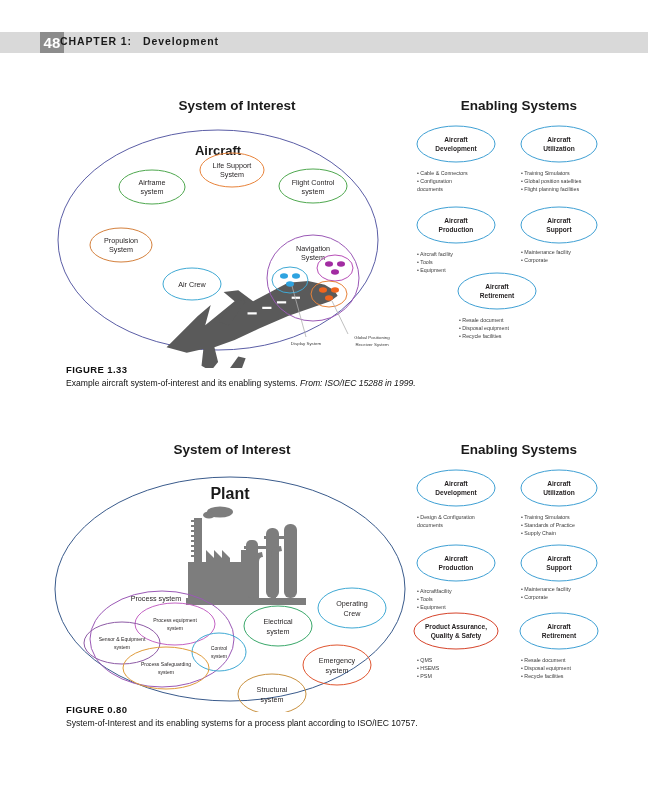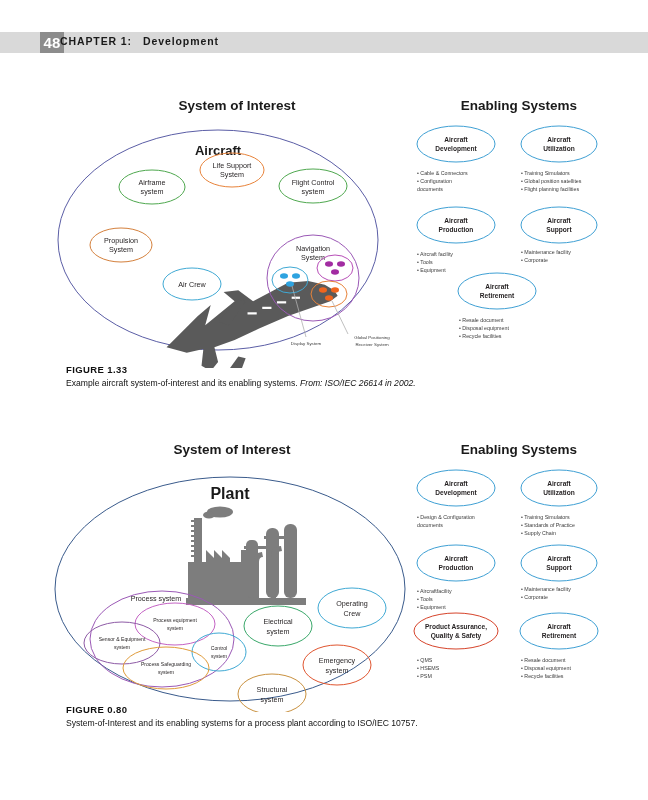--- a/index.html
+++ b/index.html
@@ -197,21 +197,21 @@
         <text class="t es-lbl" x="497" y="201" text-anchor="middle">Aircraft</text>
         <text class="t es-lbl" x="497" y="210" text-anchor="middle">Retirement</text>
       </g>
       <text class="t bullet" x="459" y="234">• <tspan>Resale document</tspan></text>
       <text class="t bullet" x="459" y="242">• <tspan>Disposal equipment</tspan></text>
       <text class="t bullet" x="459" y="250">• <tspan>Recycle facilities</tspan></text>
     </svg>
 
     <div class="caption" style="top:276px;">
       <p class="cap-label">FIGURE 1.33</p>
-      <p class="cap-text"><span>Example aircraft system-of-interest and its enabling systems. </span><span class="src">From: ISO/IEC 26614 in 2002.</span></p>
+      <p class="cap-text"><span>Example aircraft system-of-interest and its enabling systems. </span><span class="src">From: ISO/IEC 15288 in 1999.</span></p>
     </div>
   </div>
 
   <div class="figure" style="top:432px; width:648px; height:290px;">
     <svg width="648" height="280" viewBox="0 0 648 280">
 
       <text class="t col-title" x="232" y="22" text-anchor="middle">System of Interest</text>
       <text class="t col-title" x="519" y="22" text-anchor="middle">Enabling Systems</text>
 
       <ellipse cx="230" cy="157" rx="175" ry="112" fill="none" stroke="#3a5b8c" stroke-width="1"></ellipse>

